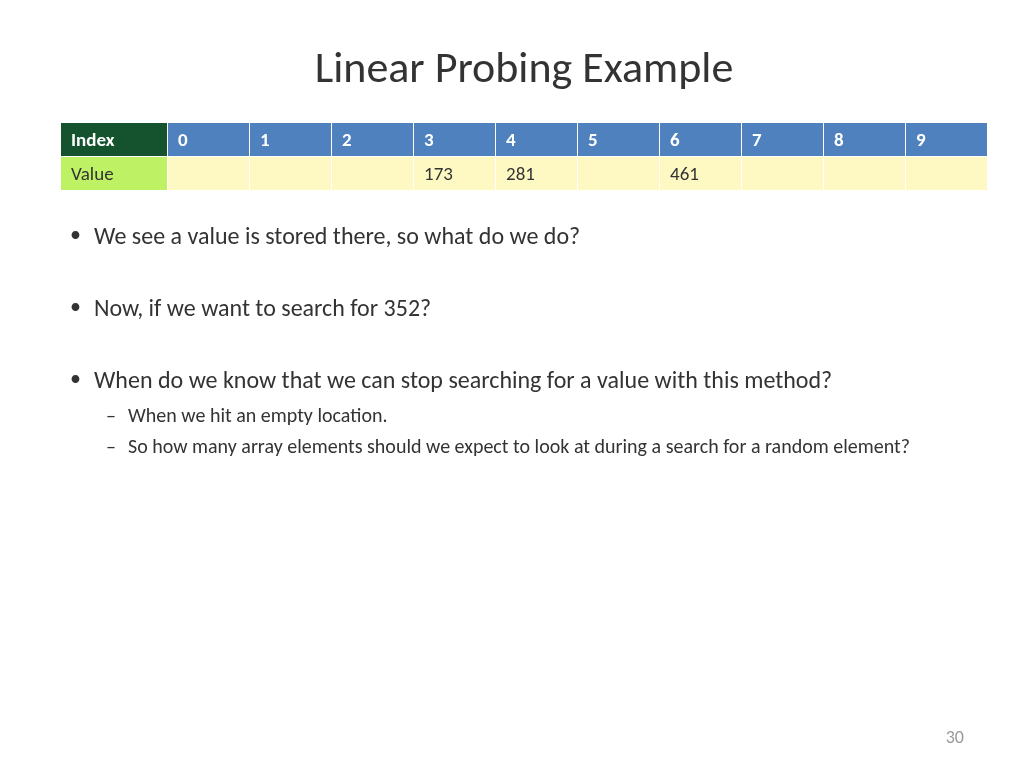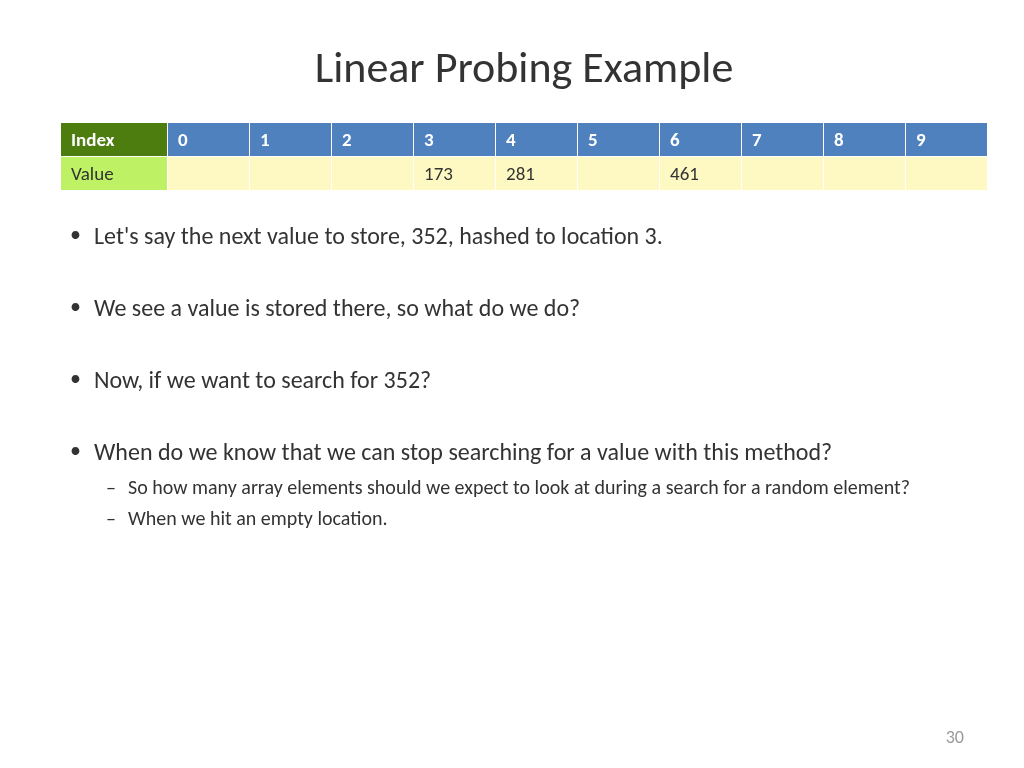--- a/index.html
+++ b/index.html
@@ -30,21 +30,21 @@
       padding: 5px 10px;
       font-size: 19px;
       border: 1px solid #fff;
     }
     .hash-table .header-row td {
       background: #4e81bd;
       color: #fff;
       font-weight: bold;
     }
     .hash-table .header-row td.index-label {
-      background: #4d7c0f;
+      background: #14532d;
     }
     .hash-table .data-row td {
       background: #fef9c3;
       color: #333;
     }
     .hash-table .data-row td.value-label {
       background: #bef264;
     }
     .hash-table td.col {
       width: 82px;
@@ -124,26 +124,25 @@
       <td class="col"></td>
       <td class="col">461</td>
       <td class="col"></td>
       <td class="col"></td>
       <td class="col"></td>
     </tr>
   </tbody>
     </table>
 
   <ul class="bullets">
-    <li>Let's say the next value to store, 352, hashed to location 3.</li>
     <li>We see a value is stored there, so what do we do?</li>
     <li>Now, if we want to search for 352?</li>
     <li style="margin-bottom:8px">
       <span>When do we know that we can stop searching for a value with this method?</span>
       <ul class="sub-bullets">
+        <li>When we hit an empty location.</li>
         <li>So how many array elements should we expect to look at during a search for a random element?</li>
-        <li>When we hit an empty location.</li>
       </ul>
     </li>
   </ul>
 </div>
 
 <div class="page-number">30</div>
 
 </body></html>

